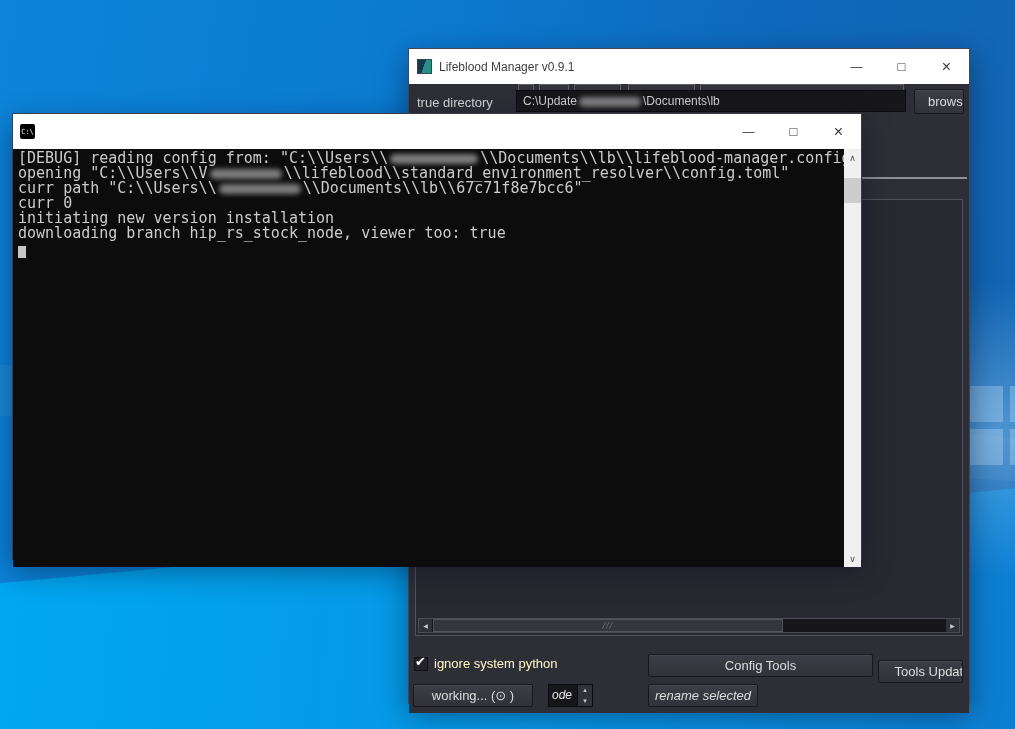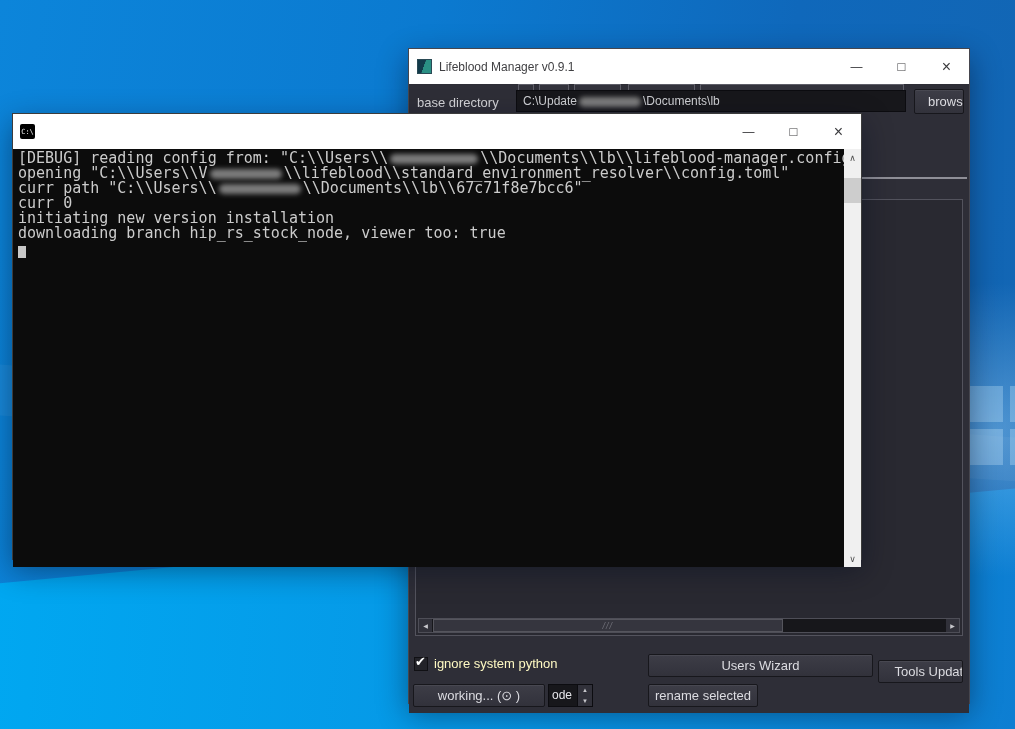--- a/index.html
+++ b/index.html
@@ -73,26 +73,26 @@
   .hs-grip { position:absolute; left:50%; top:0; bottom:0; transform:translateX(-50%);
     color:#71717a; font-size:9px; line-height:12px; font-style:italic; letter-spacing:1px; }
 
   .checkbox { position:absolute; left:5px; top:573px; width:14px; height:14px;
     background:#232329; border:1px solid #101014; }
   .checkbox .chk { position:absolute; left:0px; top:-4px; color:#ffffff; font-size:13px; }
   .chk-label { position:absolute; left:25px; top:572px; color:#fef9c3; }
 
   .btn-config  { left:239px; top:570px; width:225px; }
   .btn-tools   { left:469px; top:576px; width:85px;padding-left:24px;  }
-  .btn-working { left:4px;   top:600px; width:132px; }
-  .btn-rename  { left:239px; top:600px; width:110px; }
+  .btn-working { left:4px;   top:600px; width:120px; }
+  .btn-rename  { left:239px; top:600px; width:110px;font-style:italic; }
   .btn-make    { left:354px; top:600px; width:199px; }
 
   .spinbox { position:absolute; left:139px; top:600px; width:45px; height:23px;
-    display:flex; border:1px solid #0c0c10; background:#17171b; }
+    display:flex; border:1px solid #0c0c10; background:#17171b;font-style:italic; }
   .spin-value { flex:1; color:#e6e6ea; font-size:12px; line-height:21px; padding-left:3px; overflow:hidden; }
   .spin-btns { width:15px; display:flex; flex-direction:column; background:#31313a; border-left:1px solid #0c0c10; }
   .spin-btns span { flex:1; display:flex; align-items:center; justify-content:center;
     color:#c7c7cc; font-size:6px; }
 
   
   .con { left:12px; top:113px; width:850px; height:447px; border:1px solid #3c3c3c; background:#0c0c0c; z-index:5; }
   .con .titlebar { padding-left:7px; }
   .con-icon { width:15px; height:15px; background:#000; border-radius:2px; margin-right:7px;
     color:#e8e8e8; font-size:7px; font-family:"DejaVu Sans Mono", monospace;
@@ -140,21 +140,21 @@
       </div>
     </div>
     <div class="mgr-body">
 
       <div class="tab-bump" style="left:109px;width:16px;"></div>
       <div class="tab-bump" style="left:130px;width:30px;"></div>
       <div class="tab-bump" style="left:165px;width:47px;"></div>
       <div class="tab-bump" style="left:219px;width:67px;"></div>
       <div class="tab-bump" style="left:291px;width:204px;"></div>
 
-      <span class="mgr-label">base directory</span>
+      <span class="mgr-label">true directory</span>
       <div class="path-field">
         <span>C:\Update</span><span class="redact" style="width:62px;"></span><span>\Documents\lb</span>
       </div>
       <div class="mgr-btn browse">browse</div>
 
       <div class="splitter"></div>
 
       <div class="list-frame">
         <div class="hscroll">
           <div class="hs-arrow">◀</div>
@@ -165,21 +165,21 @@
           </div>
           <div class="hs-arrow">▶</div>
         </div>
       </div>
 
       <div class="checkbox">
         <span class="chk">✔</span>
       </div>
       <span class="chk-label">ignore system python</span>
 
-      <div class="mgr-btn btn-config">Users Wizard</div>
+      <div class="mgr-btn btn-config">Config Tools</div>
       <div class="mgr-btn btn-tools">Tools Update</div>
 
       <div class="mgr-btn btn-working">working... (⊙    )</div>
 
       <div class="spinbox">
         <div class="spin-value">ode</div>
         <div class="spin-btns">
           <span>▲</span>
           <span>▼</span>
         </div>

